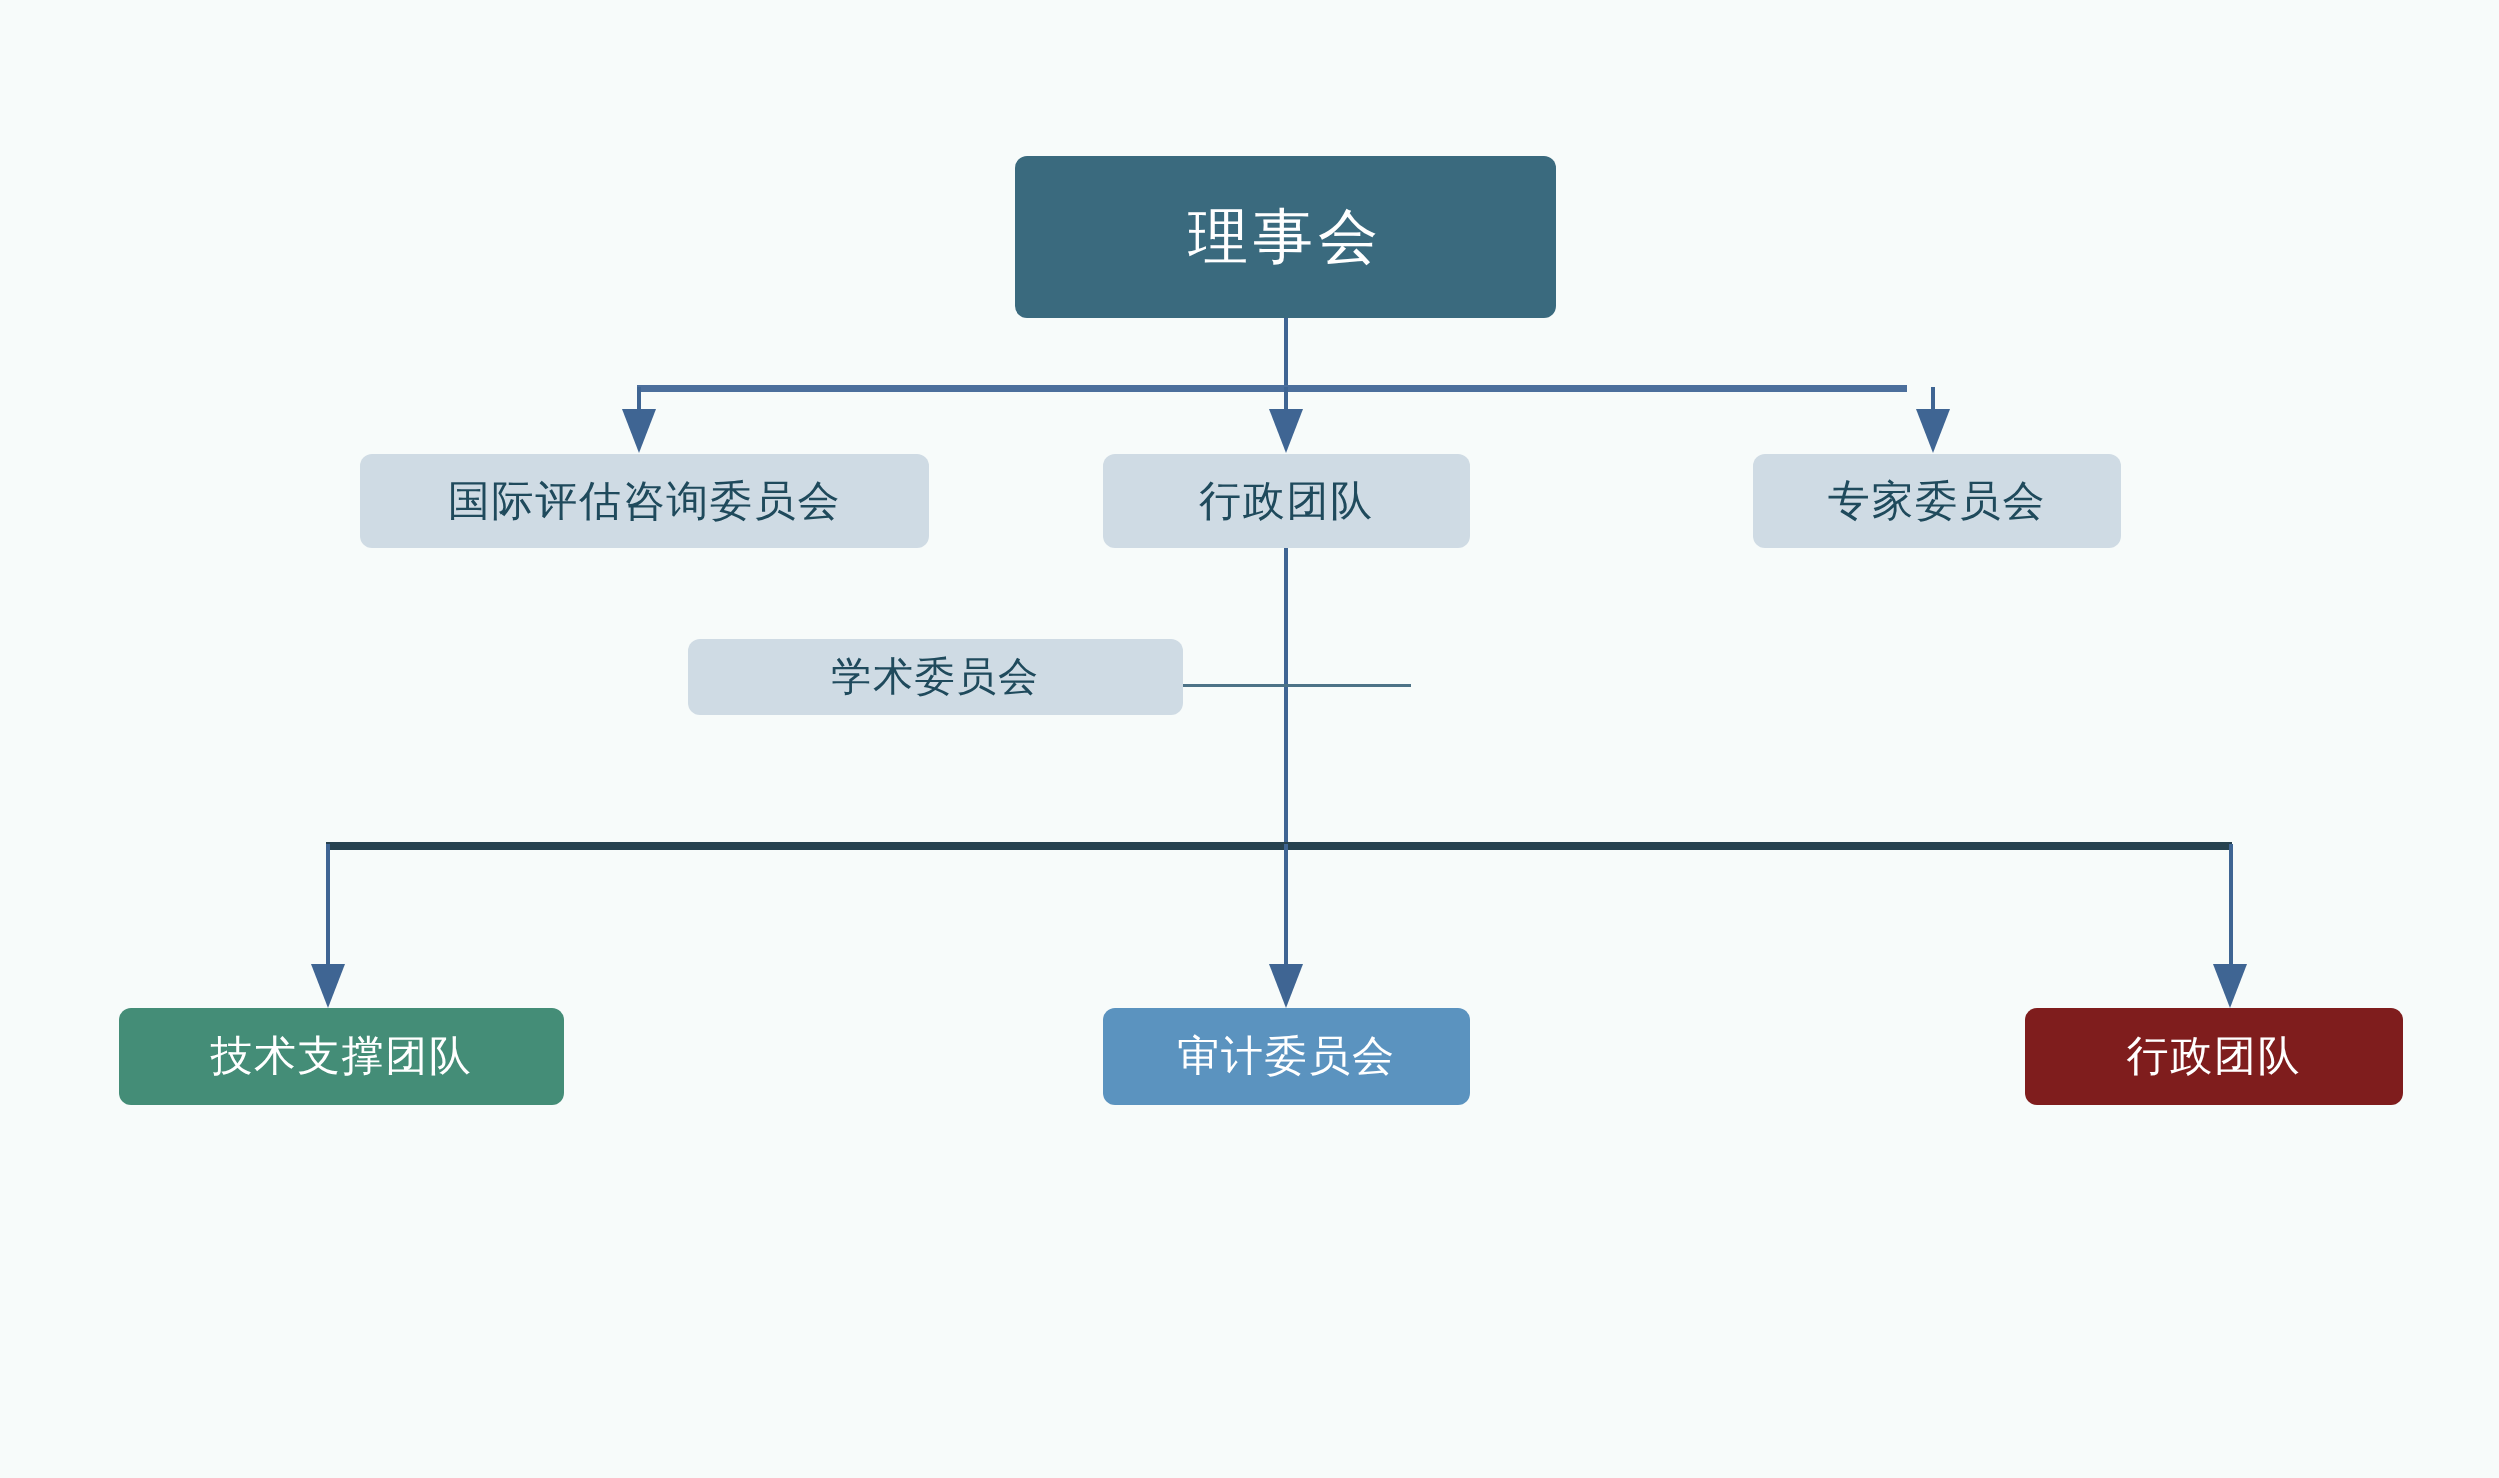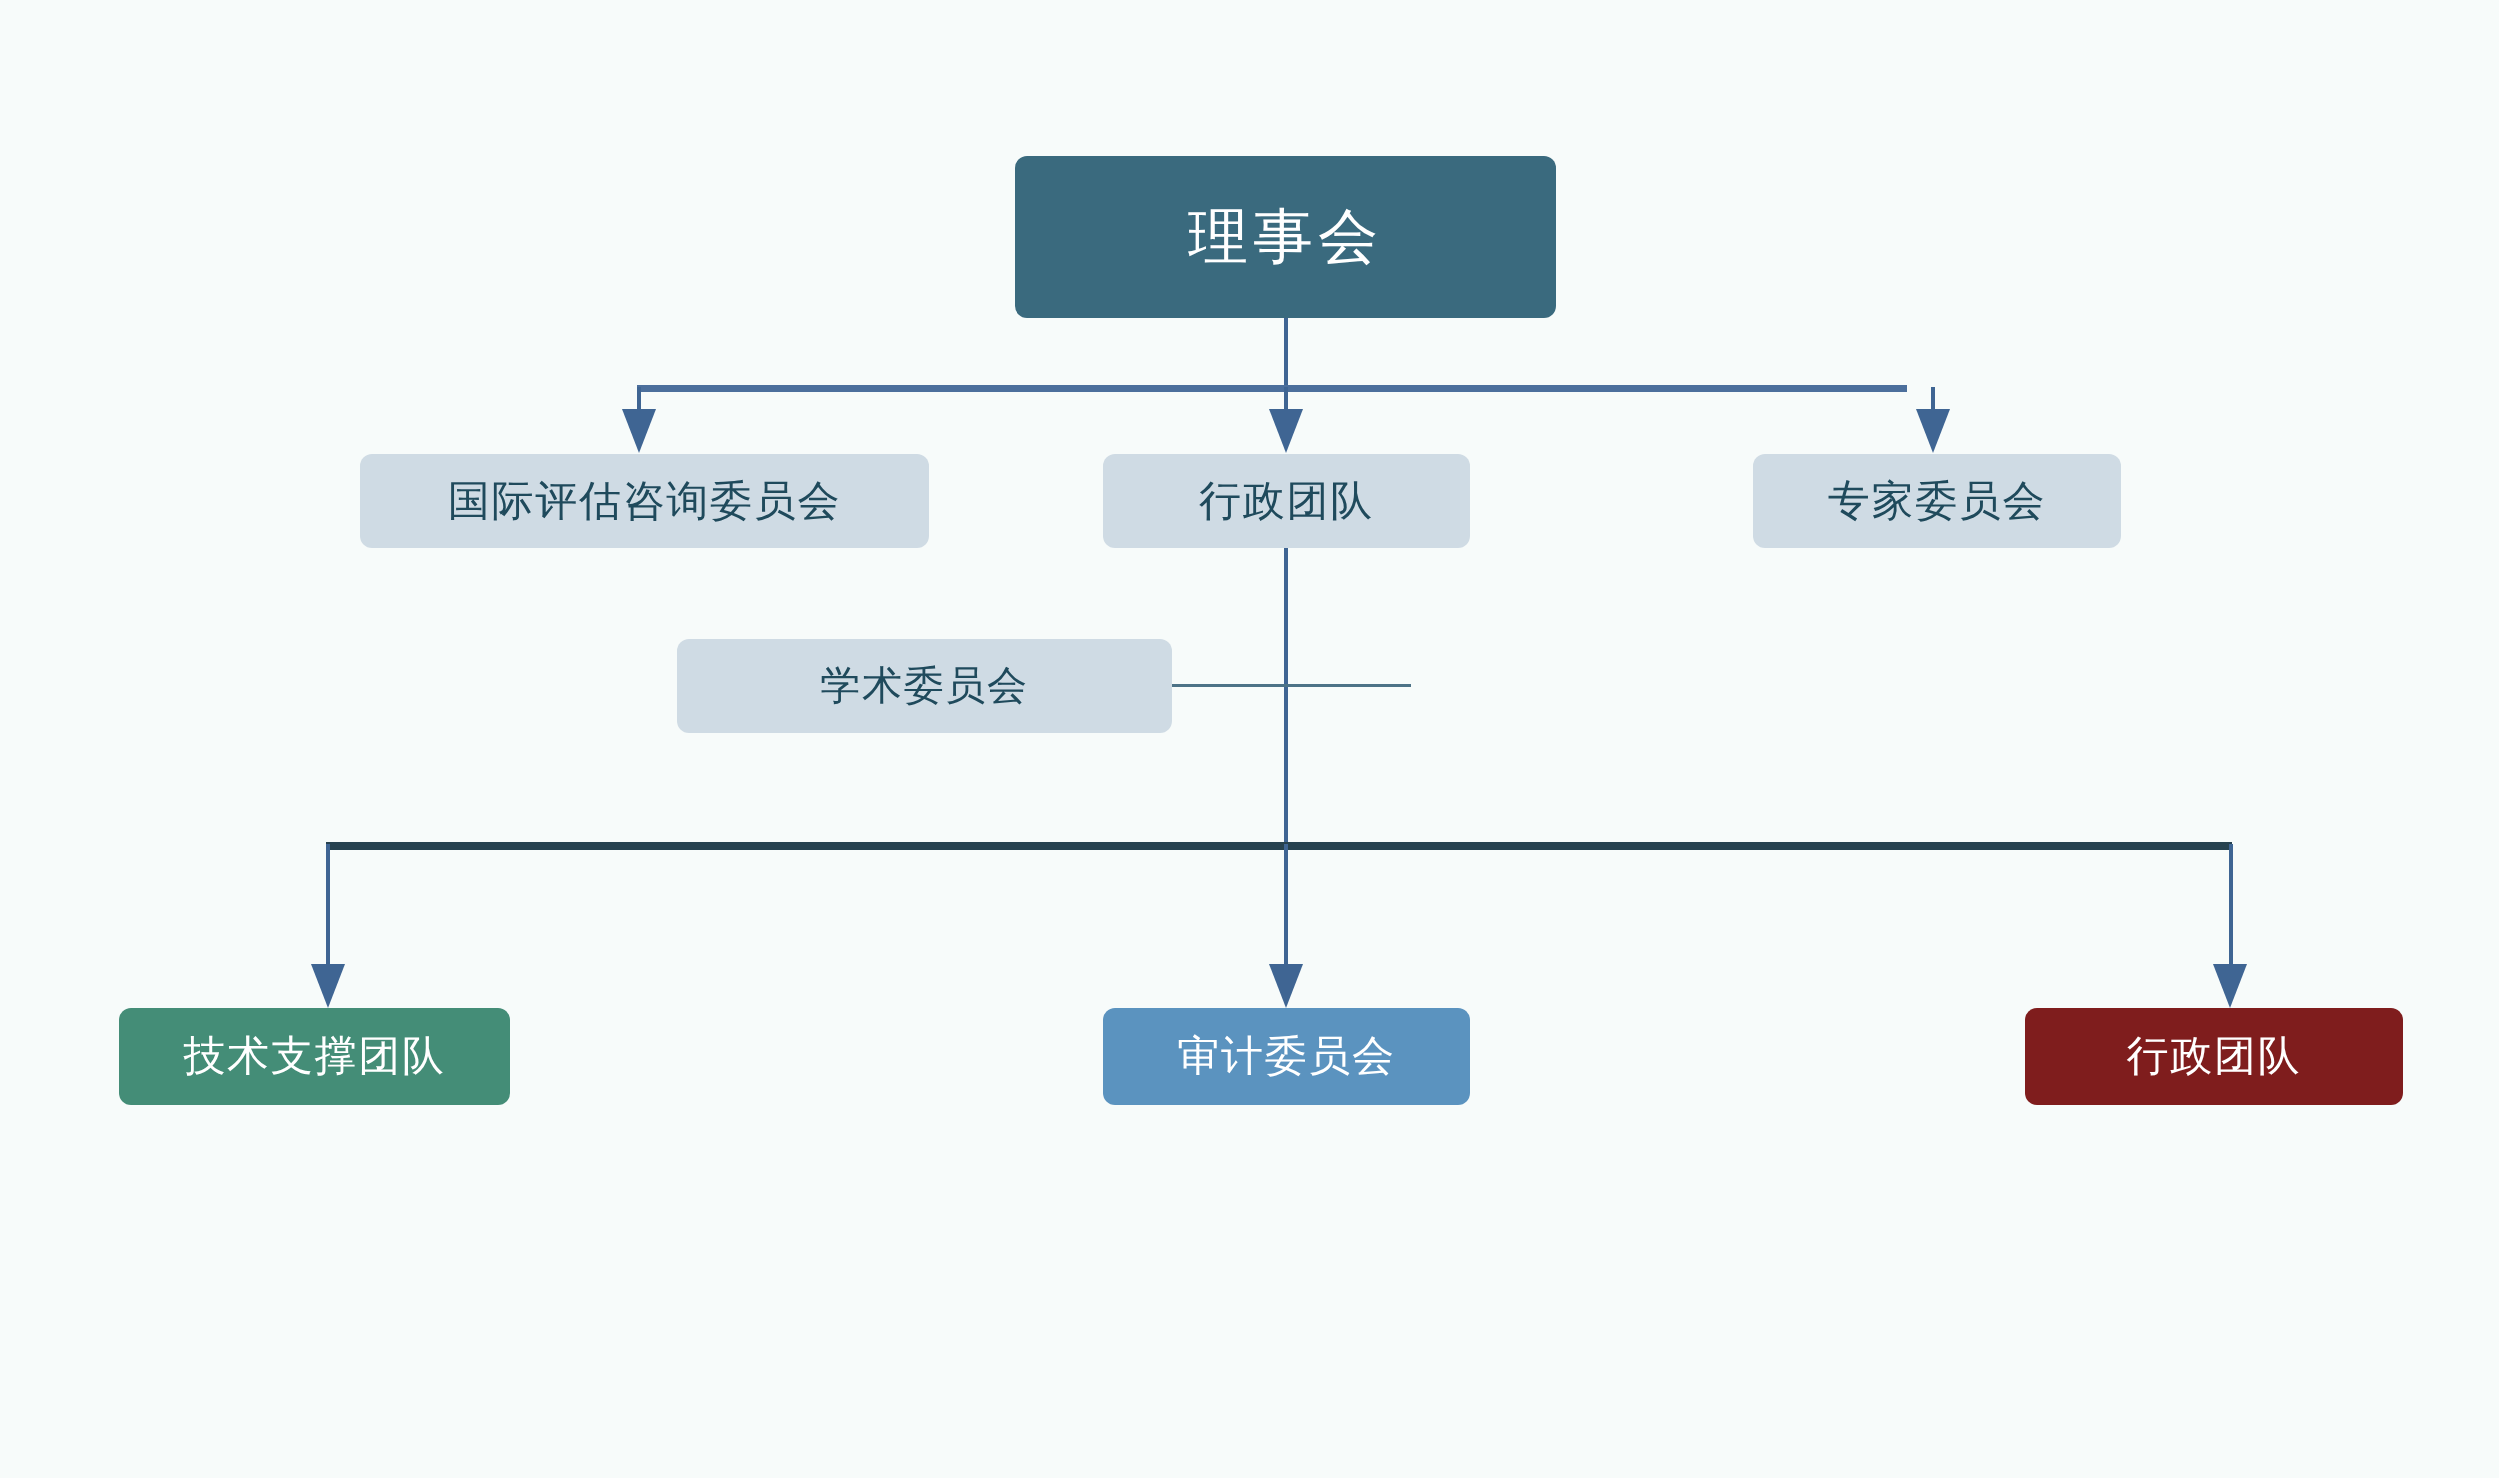--- a/index.html
+++ b/index.html
@@ -46,33 +46,34 @@
     letter-spacing: 1.7px;
   }
   #node-intl-advisory { left: 360px;  top: 454px; width: 569px; }
   #node-director      { left: 1103px; top: 454px; width: 367px; }
   #node-audit         { left: 1753px; top: 454px; width: 368px; }
   
   .node.level2 {
     background: #cfdbe4;
     color: #1f4a5c;
     font-size: 40px;
-    height: 94px;
+    height: 76px;
     letter-spacing: 1.7px;
+    margin-left: 11px;
   }
   #node-academic { left: 677px;  top: 639px; width: 495px; }
   #node-expert   { left: 1412px; top: 639px; width: 495px; }
   
   .node.level3 {
     color: #ffffff;
     font-size: 42px;
     height: 97px;
     letter-spacing: 1.7px;
   }
-  #node-tech-team  { left: 119px;  top: 1008px; width: 391px; background: #448d77; }
+  #node-tech-team  { left: 119px;  top: 1008px; width: 445px; background: #448d77; }
   #node-research   { left: 1103px; top: 1008px; width: 367px; background: #5b93bf; }
   #node-admin-team { left: 2025px; top: 1008px; width: 378px; background: #7f1d1d; }
   .vline {
     position: absolute;
     width: 4.2px;
     background: #3f6593;
   }
   .hbar {
     position: absolute;
     height: 6.7px;

